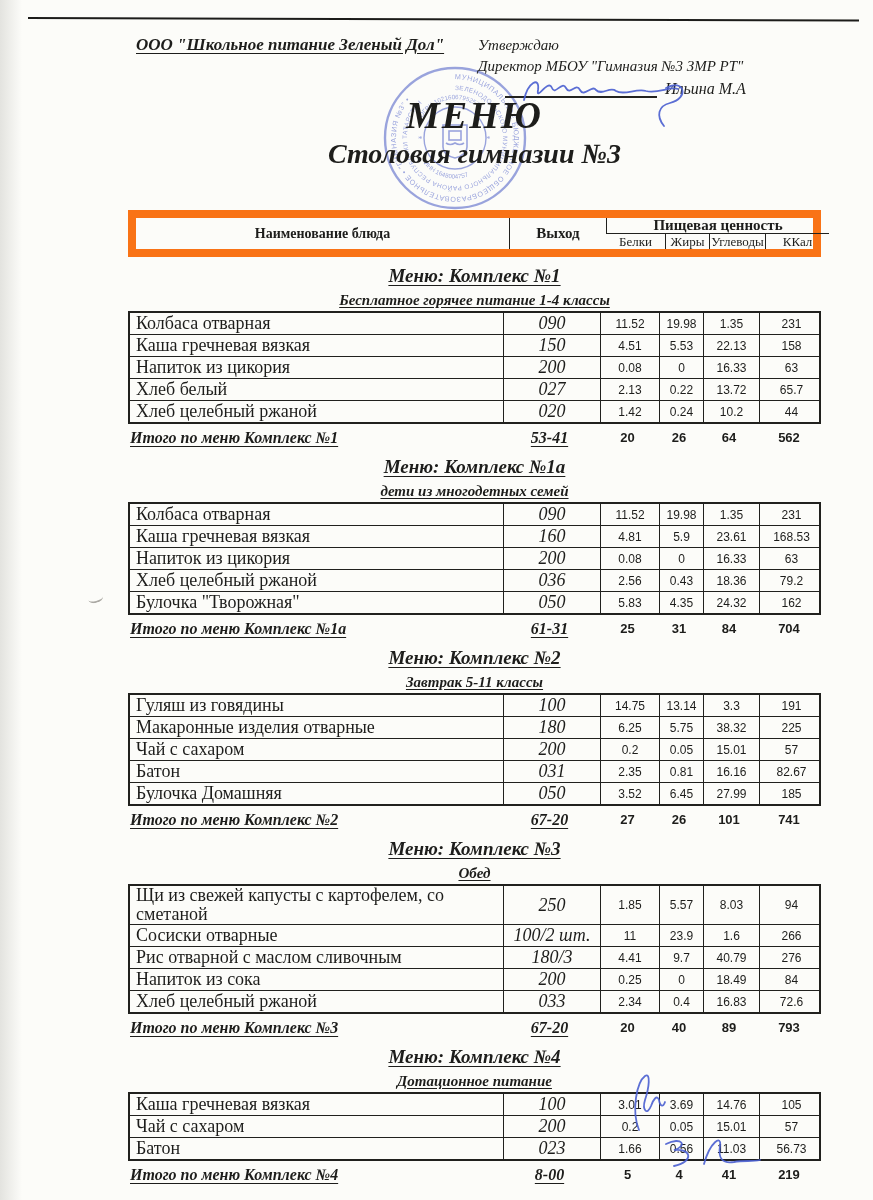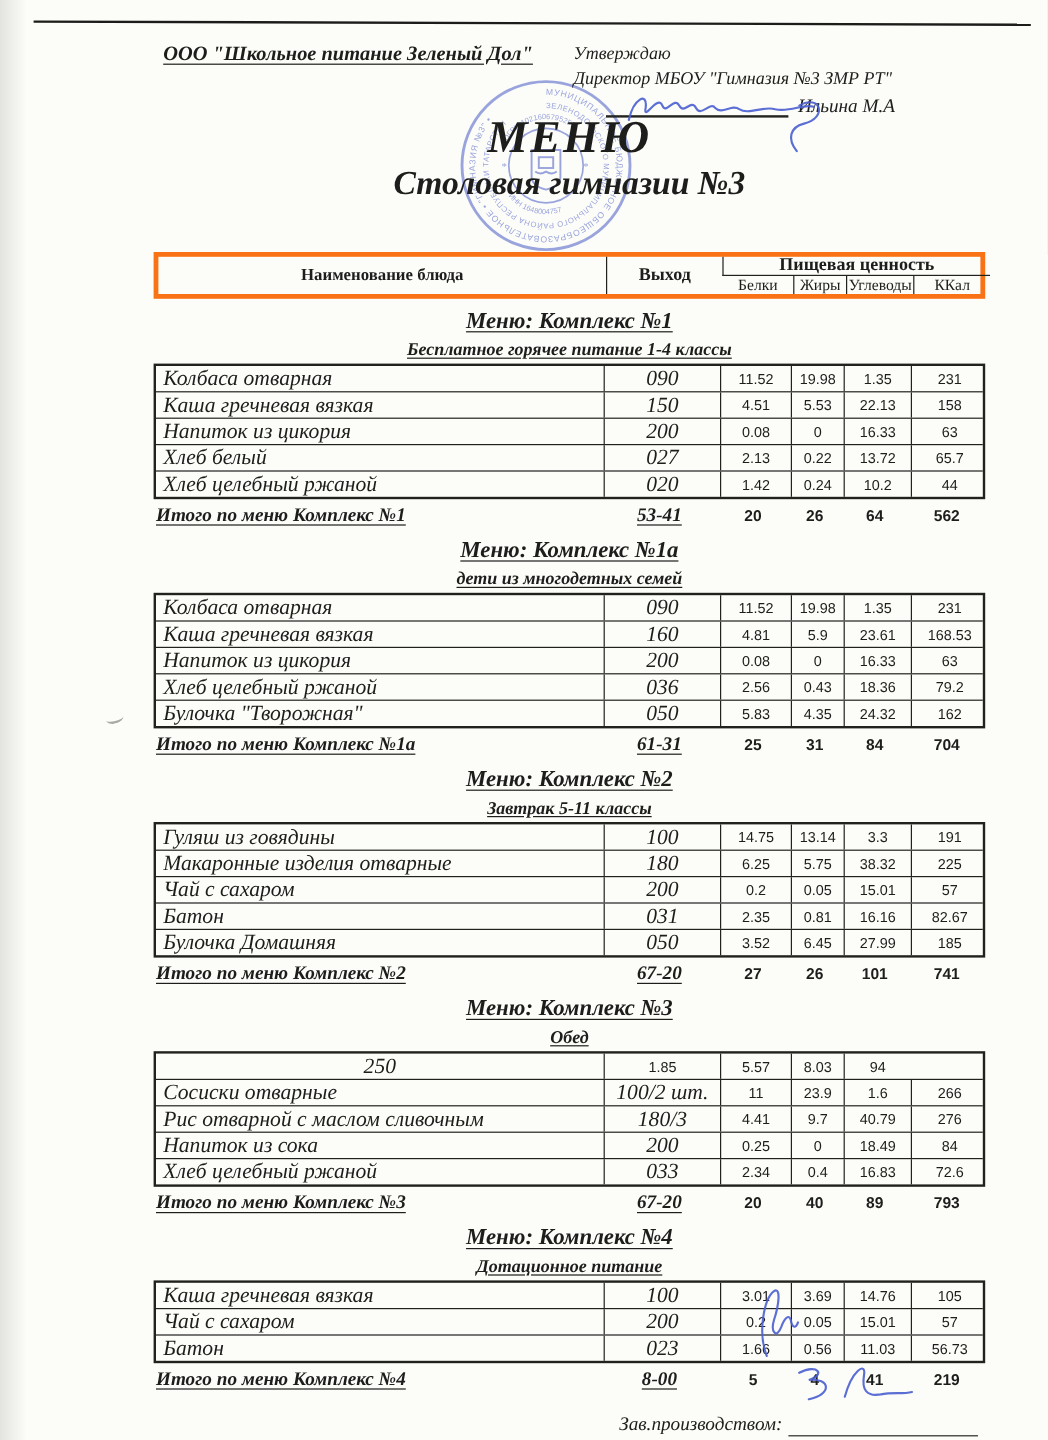--- a/index.html
+++ b/index.html
@@ -29,40 +29,40 @@
   
   .stamp{position:absolute;left:380px;top:63px;z-index:1;opacity:.55;}
   .sig-svg{position:absolute;z-index:4;}
   .sig-head{left:518px;top:58px;}
   .sig-m{left:625px;top:1066px;}
   .sig-z{left:648px;top:1134px;}
   
   .doc{position:absolute;left:128px;top:210px;width:693px;z-index:2;}
   :root{--c1:373px;--c2:97px;--c3:59px;--c4:44px;--c5:56px;--c6:64px;}
   .grid6{display:grid;grid-template-columns:var(--c1) var(--c2) var(--c3) var(--c4) var(--c5) var(--c6);box-sizing:border-box;}
-  .thead{border:4px solid #f97316;grid-template-rows:16px 15px;}
+  .thead{border:8px solid #f97316;grid-template-rows:16px 15px;}
   .thead>div{display:flex;align-items:center;justify-content:center;box-sizing:border-box;}
   .h-dish{grid-area:1/1/3/2;font-weight:700;font-size:14px;}
   .h-out{grid-area:1/2/3/3;border-left:1.5px solid #21211e;font-weight:700;font-size:15px;}
   .h-nut{grid-area:1/3/2/7;border-left:1.5px solid #21211e;border-bottom:1.5px solid #21211e;font-weight:700;font-size:15px;}
   .h-sub{grid-row:2;font-size:13px;}
   .h-s1{grid-column:3;}
   .h-s2{grid-column:4;border-left:1.5px solid #21211e;}
   .h-s3{grid-column:5;border-left:1.5px solid #21211e;}
   .h-s4{grid-column:6;border-left:1.5px solid #21211e;}
   .menu-title{margin-top:9px;text-align:center;font-weight:700;font-style:italic;font-size:19px;line-height:20px;
     text-decoration:underline;text-underline-offset:3px;}
   .menu-sub{margin-top:7px;text-align:center;font-weight:700;font-style:italic;font-size:15px;line-height:15px;
     text-decoration:underline;text-underline-offset:2px;}
   .menu-table{margin-top:3px;border:2px solid #21211e;}
   .mrow{display:grid;grid-template-columns:var(--c1) var(--c2) var(--c3) var(--c4) var(--c5) var(--c6);box-sizing:border-box;}
   .mrow + .mrow{border-top:1.5px solid #21211e;}
   .mrow>.c{min-height:19px;display:flex;align-items:center;box-sizing:border-box;}
   .mrow>.c + .c{border-left:1.5px solid #21211e;}
-  .c.name{padding:0 4px 0 6px;font-style:italic;font-size:18px;line-height:19px;}
+  .c.name{padding:0 4px 0 6px;font-size:18px;line-height:19px;}
   .c.out{justify-content:center;font-style:italic;font-size:18px;}
   .c.val{justify-content:center;font-family:"Liberation Sans",sans-serif;font-size:12px;}
   .total-row{margin-top:3px;display:grid;grid-template-columns:var(--c1) var(--c2) var(--c3) var(--c4) var(--c5) var(--c6);
     align-items:center;min-height:21px;}
   .t-label{font-weight:700;font-style:italic;font-size:16px;text-decoration:underline;text-underline-offset:3px;padding-left:2px;}
   .t-out{text-align:center;font-weight:700;font-style:italic;font-size:16px;text-decoration:underline;text-underline-offset:3px;}
   .t-val{text-align:center;font-family:"Liberation Sans",sans-serif;font-weight:700;font-size:13px;}
   
   .foot{margin-top:10px;}
   .foot-row{display:flex;justify-content:flex-end;align-items:flex-end;height:27px;padding-right:6px;}
@@ -307,20 +307,21 @@
             <div class="t-val">26</div>
             <div class="t-val">101</div>
             <div class="t-val">741</div>
           </div>
         </div>
         <div class="menu-section">
           <div class="menu-title">Меню: Комплекс №3</div>
           <div class="menu-sub">Обед</div>
           <div class="menu-table">
             <div class="mrow">
+              <div class="c name">Щи из свежей капусты с картофелем, со сметаной</div>
               <div class="c out">250</div>
               <div class="c val">1.85</div>
               <div class="c val">5.57</div>
               <div class="c val">8.03</div>
               <div class="c val">94</div>
             </div>
             <div class="mrow">
               <div class="c name">Сосиски  отварные</div>
               <div class="c out">100/2 шт.</div>
               <div class="c val">11</div>

